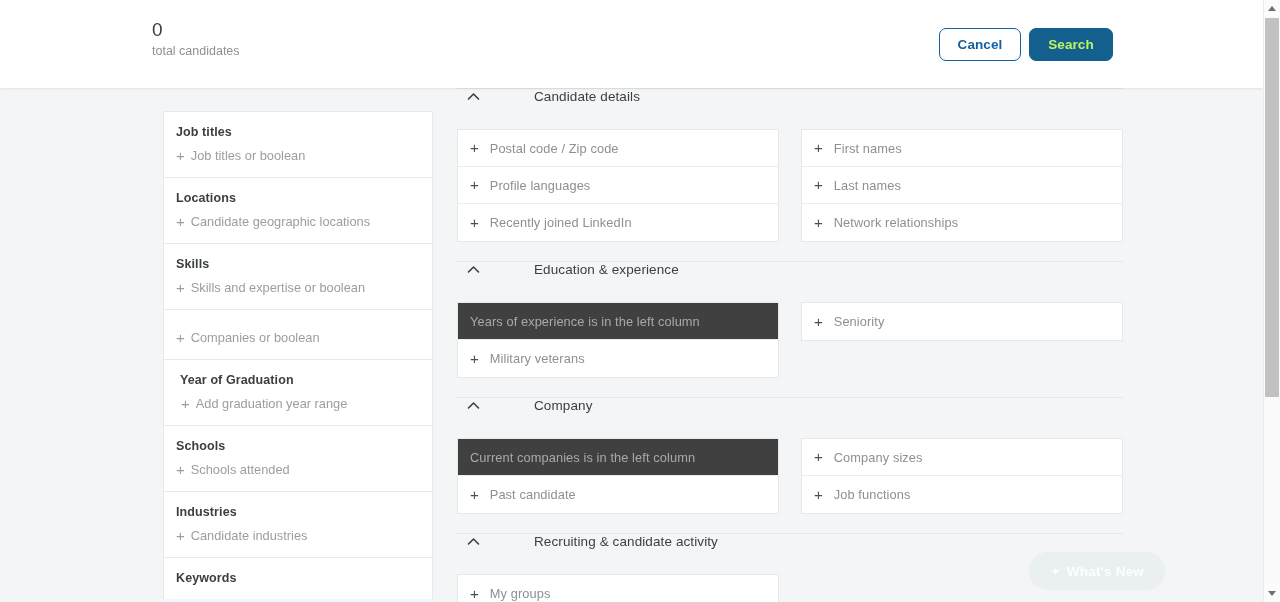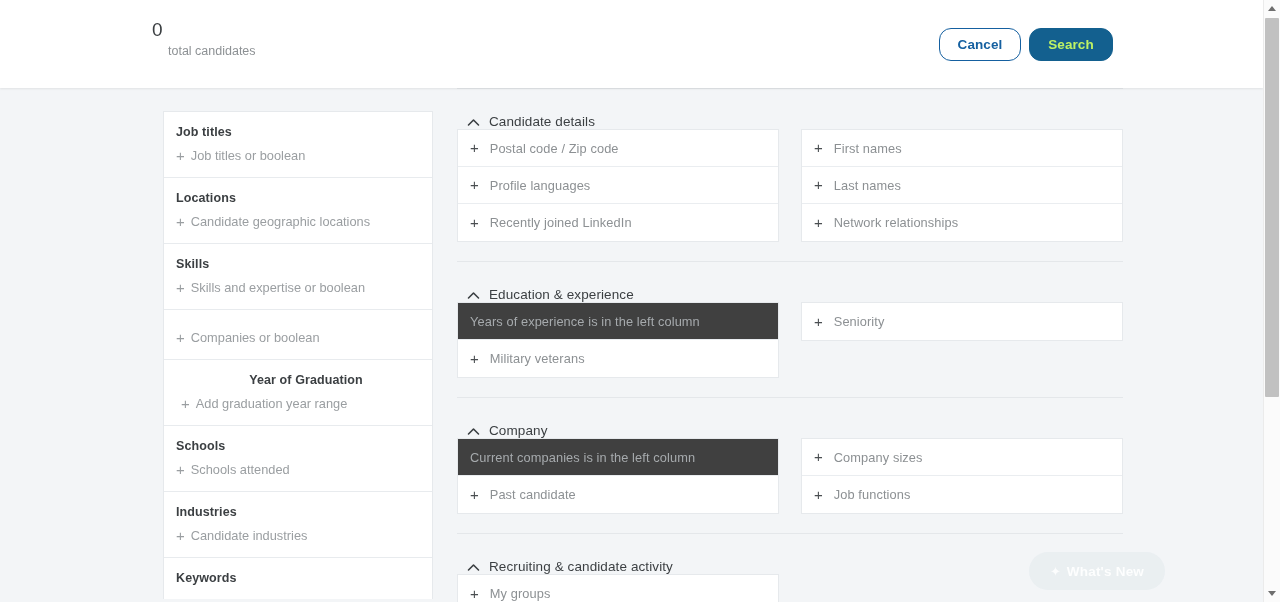--- a/index.html
+++ b/index.html
@@ -44,34 +44,33 @@
     font-size: 19px;
     line-height: 22px;
     color: #3b3f42;
     font-weight: 400;
   }
   .count-label {
     font-size: 12.5px;
     line-height: 16px;
     color: #8d9194;
     margin-top: 2px;
-    margin-left: 16px;
   }
   .header-actions {
     position: absolute;
     right: 150px;
     top: 28px;
     display: flex;
     gap: 8px;
   }
   .btn {
     height: 33px;
     min-width: 82px;
     padding: 0 17px;
-    border-radius: 12px;
+    border-radius: 7px;
     font-size: 13.5px;
     font-weight: 600;
     letter-spacing: .1px;
     display: flex;
     align-items: center;
     justify-content: center;
     box-sizing: border-box;
     cursor: pointer;
     user-select: none;
   }
@@ -144,42 +143,43 @@
     color: #9a9ea1;
     line-height: 16px;
   }
   .side-add .plus {
     font-size: 15px;
     color: #9a9ea1;
     margin-right: 6px;
     line-height: 12px;
     font-weight: 400;
   }
-  .side-item.indent .side-title { padding-left: 4px; text-align: center; }
+  .side-item.indent .side-title { padding-left: 4px; }
   .side-item.indent .side-add { padding-left: 5px; }
 
   
   .main {
     position: absolute;
     left: 457px;
     top: 0px;
     width: 666px;
   }
   .section { position: relative; }
   .section-divider {
     height: 1px;
     background: #e4e7ea;
     width: 666px;
   }
   .section-head {
     display: flex;
-    align-items: flex-end;
+    align-items: flex-start;
     height: 40px;
     padding-left: 9px;
     cursor: pointer;
+    gap: 45px;
   }
   .caret {
     width: 14px;
     height: 14px;
     margin-right: 9px;
     flex: none;
     display: flex;
     align-items: center;
     justify-content: center;
   }

